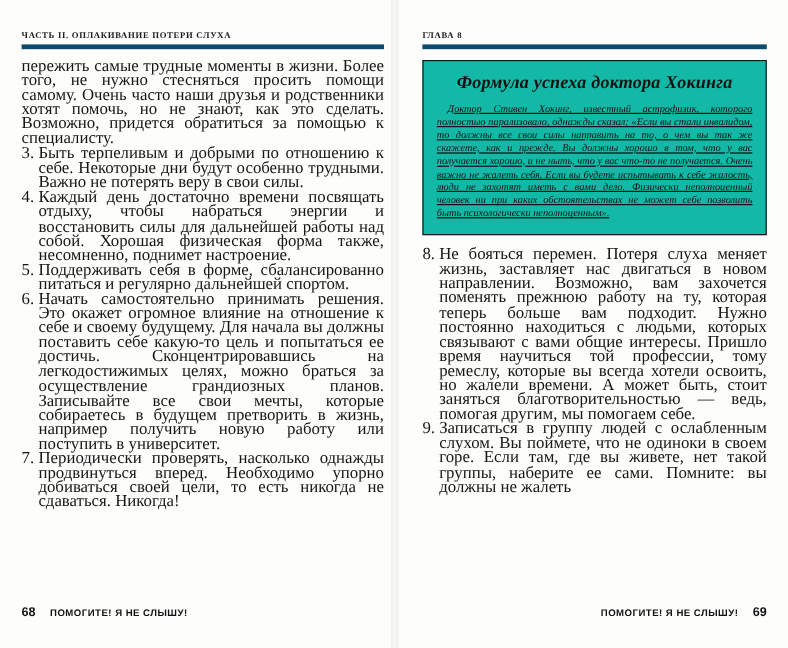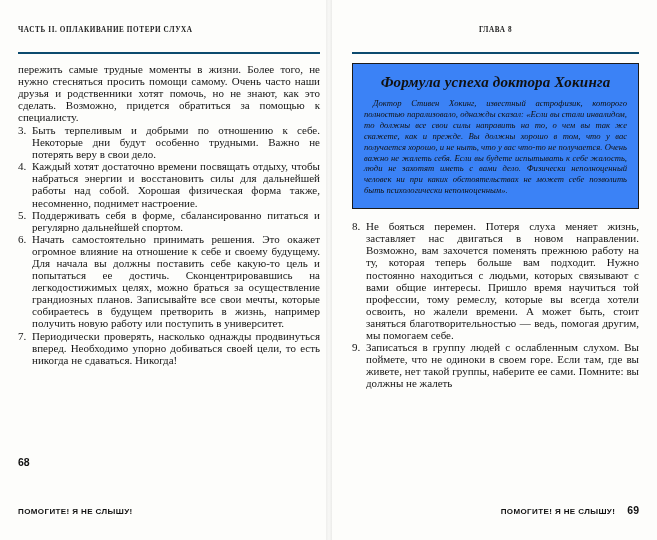--- a/index.html
+++ b/index.html
@@ -40,30 +40,30 @@
     width: 303px;
     padding-left: 16px;
   }
   .running-head {
     font-size: 7.2px;
     letter-spacing: 0.6px;
     font-weight: bold;
     text-transform: uppercase;
     color: #1a1a1a;
     font-family: "Liberation Serif", serif;
-    padding-bottom: 18px;
-    border-bottom: 2px solid #0c4a6e;
+    padding-bottom: 3px;
+    border-bottom: 4px solid #0c4a6e;
     margin-bottom: 9px;
     white-space: nowrap;
   }
   .running-head.right {
-    text-align: center;
+    text-align: left;
   }
   .body-col {
-    font-size: 11px;
+    font-size: 14px;
     line-height: 12.1px;
     text-align: justify;
     color: #151515;
   }
   .para {
     margin: 0 0 0.5px 0;
     text-align: justify;
   }
   .para.first {
     text-indent: 0;
@@ -84,52 +84,52 @@
     left: 0;
     top: 0;
     width: 11px;
     text-align: left;
   }
   .box {
     border: 1.6px solid #1a1a1a;
     box-sizing: border-box;
     padding: 9px 11px 12px 11px;
     margin-bottom: 11px;
-    background: #3b82f6;
+    background: #14b8a6;
   }
   .box-title {
     font-weight: bold;
     font-style: italic;
     font-size: 15px;
     text-align: center;
     margin: 1px 0 7px 0;
     letter-spacing: 0.2px;
   }
   .box-text {
     font-style: italic;
     font-size: 8.6px;
     line-height: 10.9px;
     text-align: justify;
+    text-decoration: underline;
   }
   .box-text p {
     margin: 0;
     text-indent: 9px;
   }
   .footer {
     position: absolute;
     bottom: 10px;
     left: 0;
     right: 0;
     display: flex;
     align-items: baseline;
     font-family: "Liberation Sans", sans-serif;
   }
   .left-half .footer {
     padding-right: 16px;
-    flex-direction: column;
   }
   .right-half .footer {
     padding-left: 16px;
   }
   .folio {
     font-size: 10.5px;
     font-weight: bold;
     color: #111;
   }
   .footer-title {
@@ -160,25 +160,25 @@
 
     <div class="page-half left-half">
       <div class="running-head">ЧАСТЬ II. ОПЛАКИВАНИЕ ПОТЕРИ СЛУХА</div>
 
       <div class="body-col">
         <p class="para first">пережить самые трудные моменты в жизни. Более того, не нужно стесняться просить помощи самому. Очень часто наши друзья и родственники хотят помочь, но не знают, как это сделать. Возможно, придется обратиться за помощью к специалисту.</p>
 
         <ol class="numbered">
           <li>
             <span class="num">3.</span>
-            <span>Быть терпеливым и добрыми по отношению к себе. Некоторые дни будут особенно трудными. Важно не потерять веру в свои дело.</span>
+            <span>Быть терпеливым и добрыми по отношению к себе. Некоторые дни будут особенно трудными. Важно не потерять веру в свои силы.</span>
           </li>
           <li>
             <span class="num">4.</span>
-            <span>Каждый хотят достаточно времени посвящать отдыху, чтобы набраться энергии и восстановить силы для дальнейшей работы над собой. Хорошая физическая форма также, несомненно, поднимет настроение.</span>
+            <span>Каждый день достаточно времени посвящать отдыху, чтобы набраться энергии и восстановить силы для дальнейшей работы над собой. Хорошая физическая форма также, несомненно, поднимет настроение.</span>
           </li>
           <li>
             <span class="num">5.</span>
             <span>Поддерживать себя в форме, сбалансированно питаться и регулярно дальнейшей спортом.</span>
           </li>
           <li>
             <span class="num">6.</span>
             <span>Начать самостоятельно принимать решения. Это окажет огромное влияние на отношение к себе и своему будущему. Для начала вы должны поставить себе какую-то цель и попытаться ее достичь. Сконцентрировавшись на легкодостижимых целях, можно браться за осуществление грандиозных планов. Записывайте все свои мечты, которые собираетесь в будущем претворить в жизнь, например получить новую работу или поступить в университет.</span>
           </li>
           <li>

